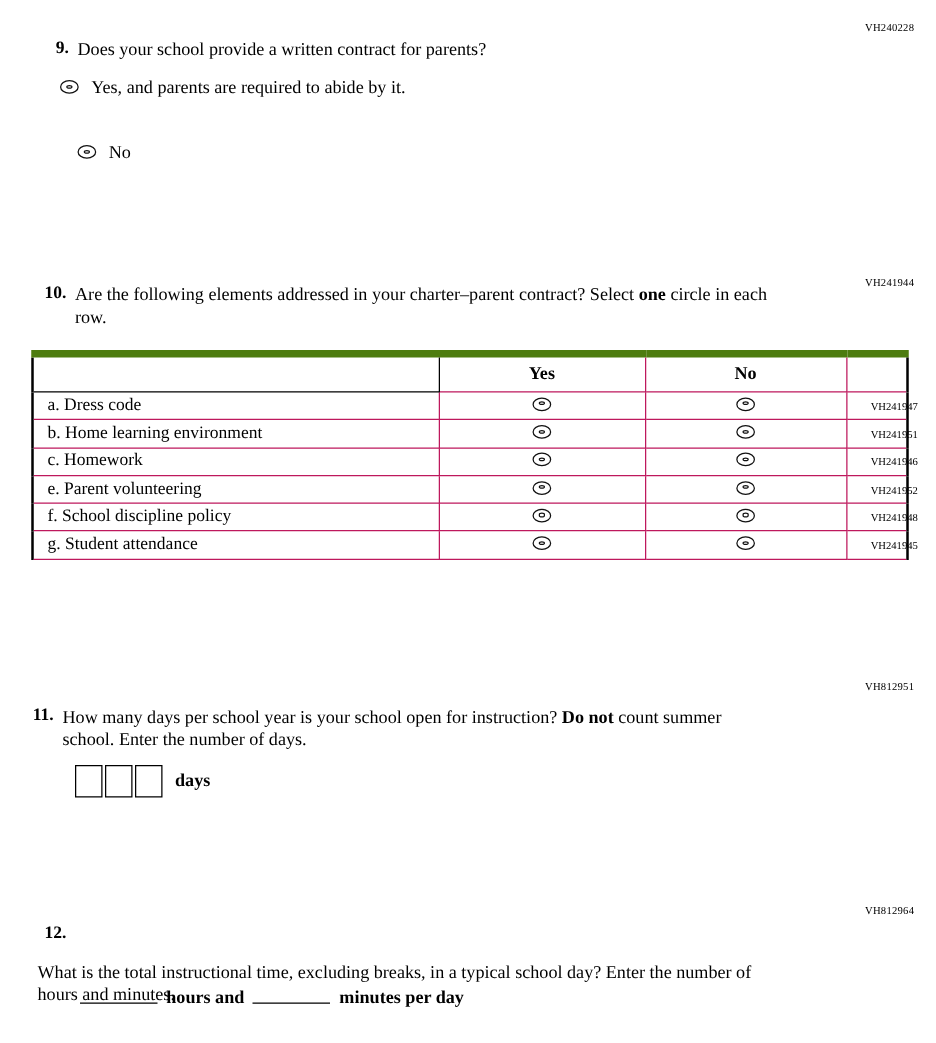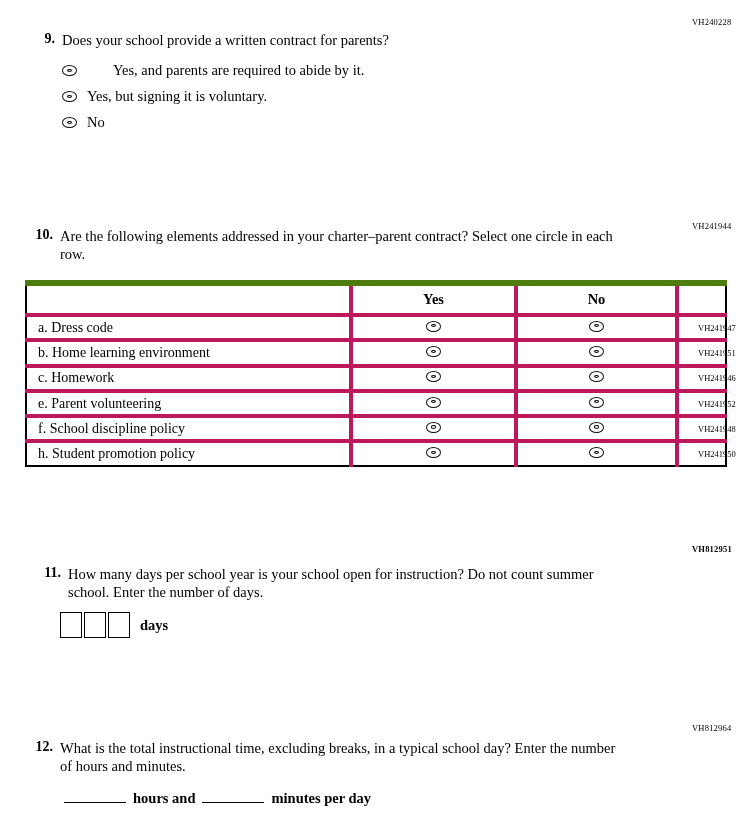--- a/index.html
+++ b/index.html
@@ -44,21 +44,21 @@
     width: 30px;
     text-align: right;
     flex: 0 0 30px;
     padding-right: 7px;
     box-sizing: border-box;
   }
   .q-text {
     font-size: 14.5px;
     line-height: 1.25;
   }
-  .q-text b { font-weight: normal; text-align: right; }
+  .q-text b { font-weight: bold; text-align: right; }
 
   
   .opt {
     position: absolute;
     display: flex;
     align-items: baseline;
     font-size: 14.5px;
   }
   .bubble {
     display: inline-block;
@@ -85,21 +85,21 @@
   }
   .opt-label { white-space: nowrap; }
 
   
   .matrix {
     position: absolute;
     border-collapse: collapse;
     table-layout: fixed;
   }
   .matrix td, .matrix th {
-    border: 4px solid #be185d;
+    border: 1px solid #be185d;
     padding: 0;
     vertical-align: middle;
   }
   .matrix .hdr {
     height: 27px;
     text-align: center;
     font-weight: bold;
     font-size: 14.5px;
   }
   .matrix .hdr-blank { border: 1px solid #000; }
@@ -166,27 +166,23 @@
 
 <div class="page">
 
   <div class="varcode" style="left:692px; top:17px;">VH240228</div>
 
   <div class="q" style="left:32px; top:31px; width:640px;">
     <span class="q-num">9.</span>
     <span class="q-text">Does your school provide a written contract for parents?</span>
   </div>
 
-  <div class="opt" style="left:62px; top:62px;gap:26px;">
+  <div class="opt" style="left:48px; top:62px;">
     <span class="bubble"></span>
     <span class="opt-label">Yes, and parents are required to abide by it.</span>
-  </div>
-  <div class="opt" style="left:62px; top:88px;">
-    <span class="bubble"></span>
-    <span class="opt-label">Yes, but signing it is voluntary.</span>
   </div>
   <div class="opt" style="left:62px; top:114px;">
     <span class="bubble"></span>
     <span class="opt-label">No</span>
   </div>
 
   <div class="varcode" style="left:692px; top:221px;">VH241944</div>
 
   <div class="q" style="left:30px; top:227px; width:600px;">
     <span class="q-num">10.</span>
@@ -232,45 +228,45 @@
         <td class="cellbubble"><span class="bubble"></span></td>
         <td class="codecell outer-right">VH241952</td>
       </tr>
       <tr>
         <td class="rowlabel outer-left">f.  School discipline policy</td>
         <td class="cellbubble"><span class="bubble"></span></td>
         <td class="cellbubble"><span class="bubble"></span></td>
         <td class="codecell outer-right">VH241948</td>
       </tr>
       <tr>
-        <td class="rowlabel outer-left outer-bottom">h.  Student promotion policy</td>
-        <td class="cellbubble outer-bottom"><span class="bubble"></span></td>
-        <td class="cellbubble outer-bottom"><span class="bubble"></span></td>
-        <td class="codecell outer-right outer-bottom">VH241950</td>
+        <td class="rowlabel outer-left">g.  Student attendance</td>
+        <td class="cellbubble"><span class="bubble"></span></td>
+        <td class="cellbubble"><span class="bubble"></span></td>
+        <td class="codecell outer-right">VH241945</td>
       </tr>
     </tbody>
   </table>
 
-  <div class="varcode" style="left:692px; top:544px;font-weight:bold;">VH812951</div>
-
-  <div class="q" style="left:38px; top:565px; width:600px;">
+  <div class="varcode" style="left:692px; top:544px;">VH812951</div>
+
+  <div class="q" style="left:20px; top:565px; width:600px;">
     <span class="q-num">11.</span>
     <span class="q-text"><span>How many days per school year is your school open for instruction? </span><b>Do not</b><span> count summer school. Enter the number of days.</span></span>
   </div>
 
   <div class="boxrow" style="left:60px; top:612px;">
     <span class="entrybox"></span>
     <span class="entrybox"></span>
     <span class="entrybox"></span>
     <span class="unit">days</span>
   </div>
 
   <div class="varcode" style="left:692px; top:723px;">VH812964</div>
 
-  <div class="q" style="left:30px; top:739px; width:590px;">
+  <div class="q" style="left:30px; top:739px; width:590px;flex-direction:column;">
     <span class="q-num">12.</span>
     <span class="q-text">What is the total instructional time, excluding breaks, in a typical school day? Enter the number of hours and minutes.</span>
   </div>
 
   <div class="linerow" style="left:60px; top:790px;">
     <span class="blankline"></span>
     <span class="lbl">hours and</span>
     <span class="blankline"></span>
     <span class="lbl">minutes per day</span>
   </div>

